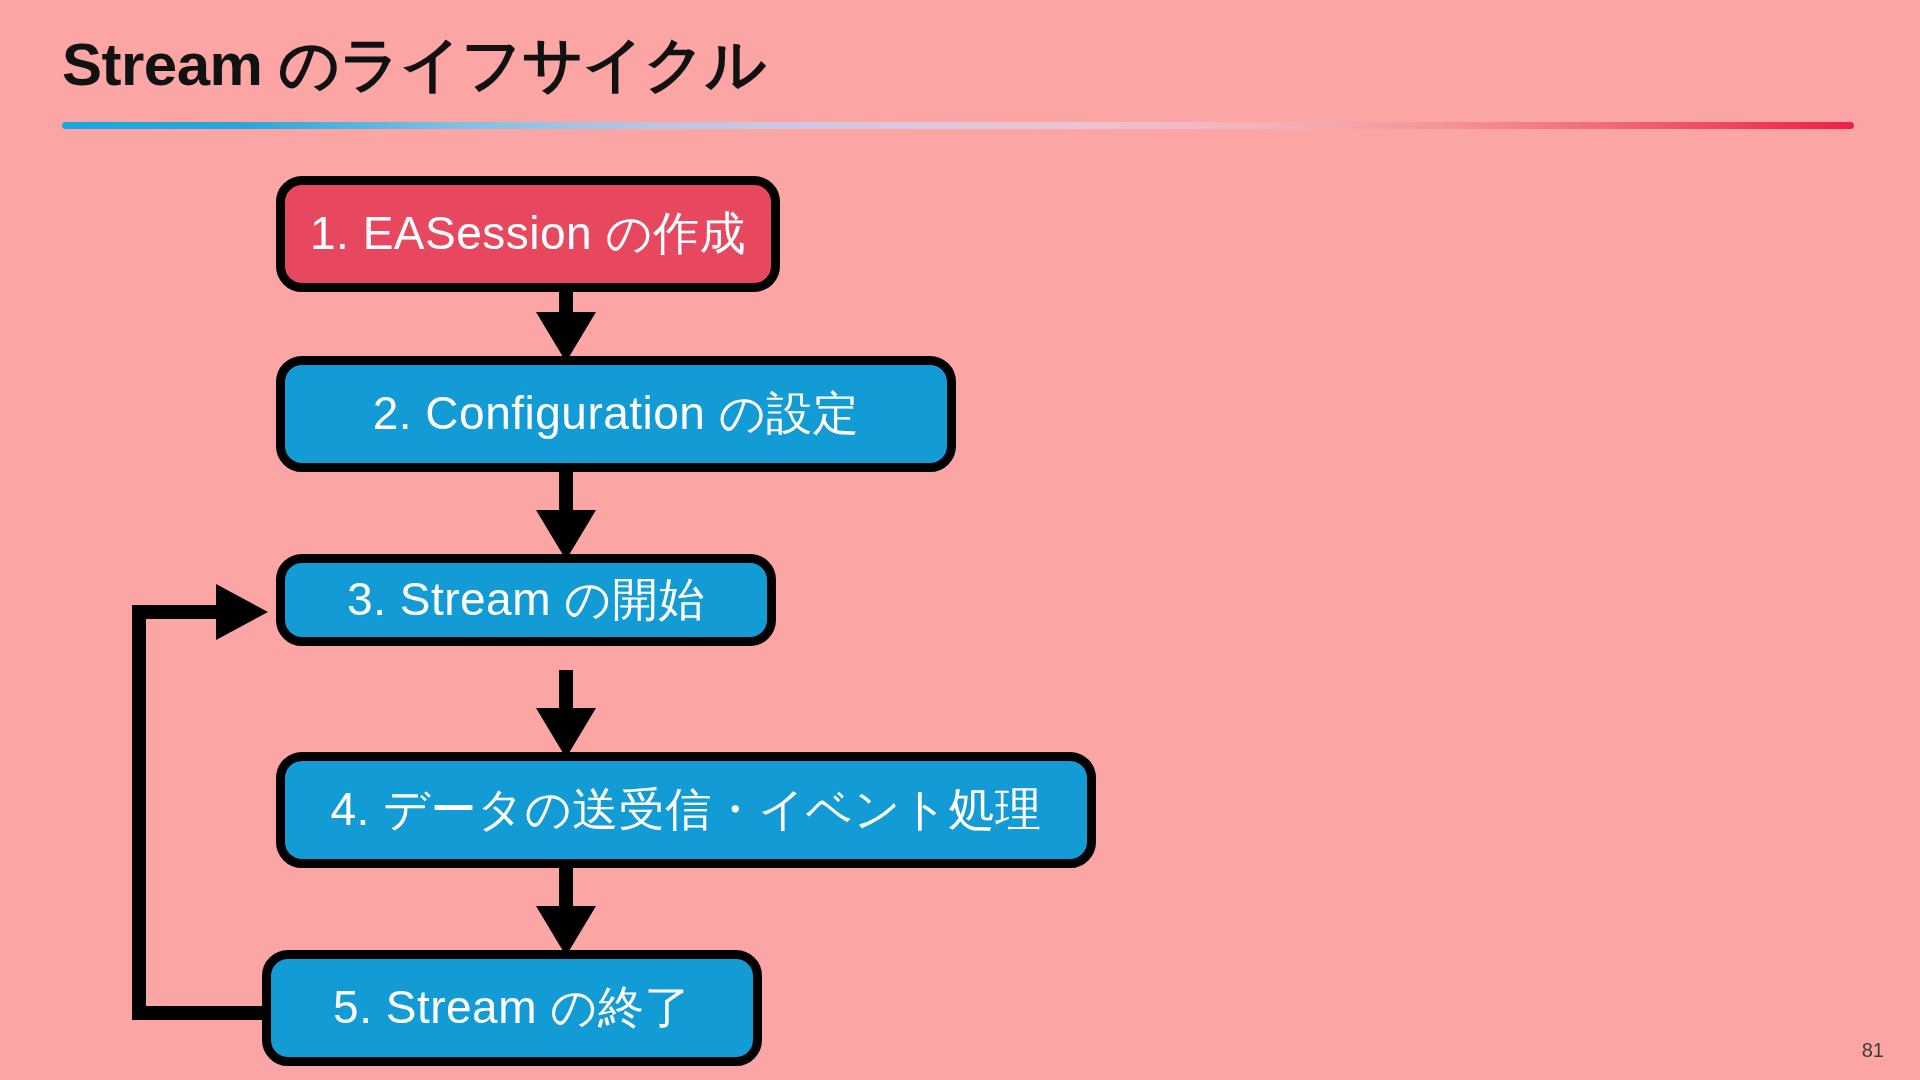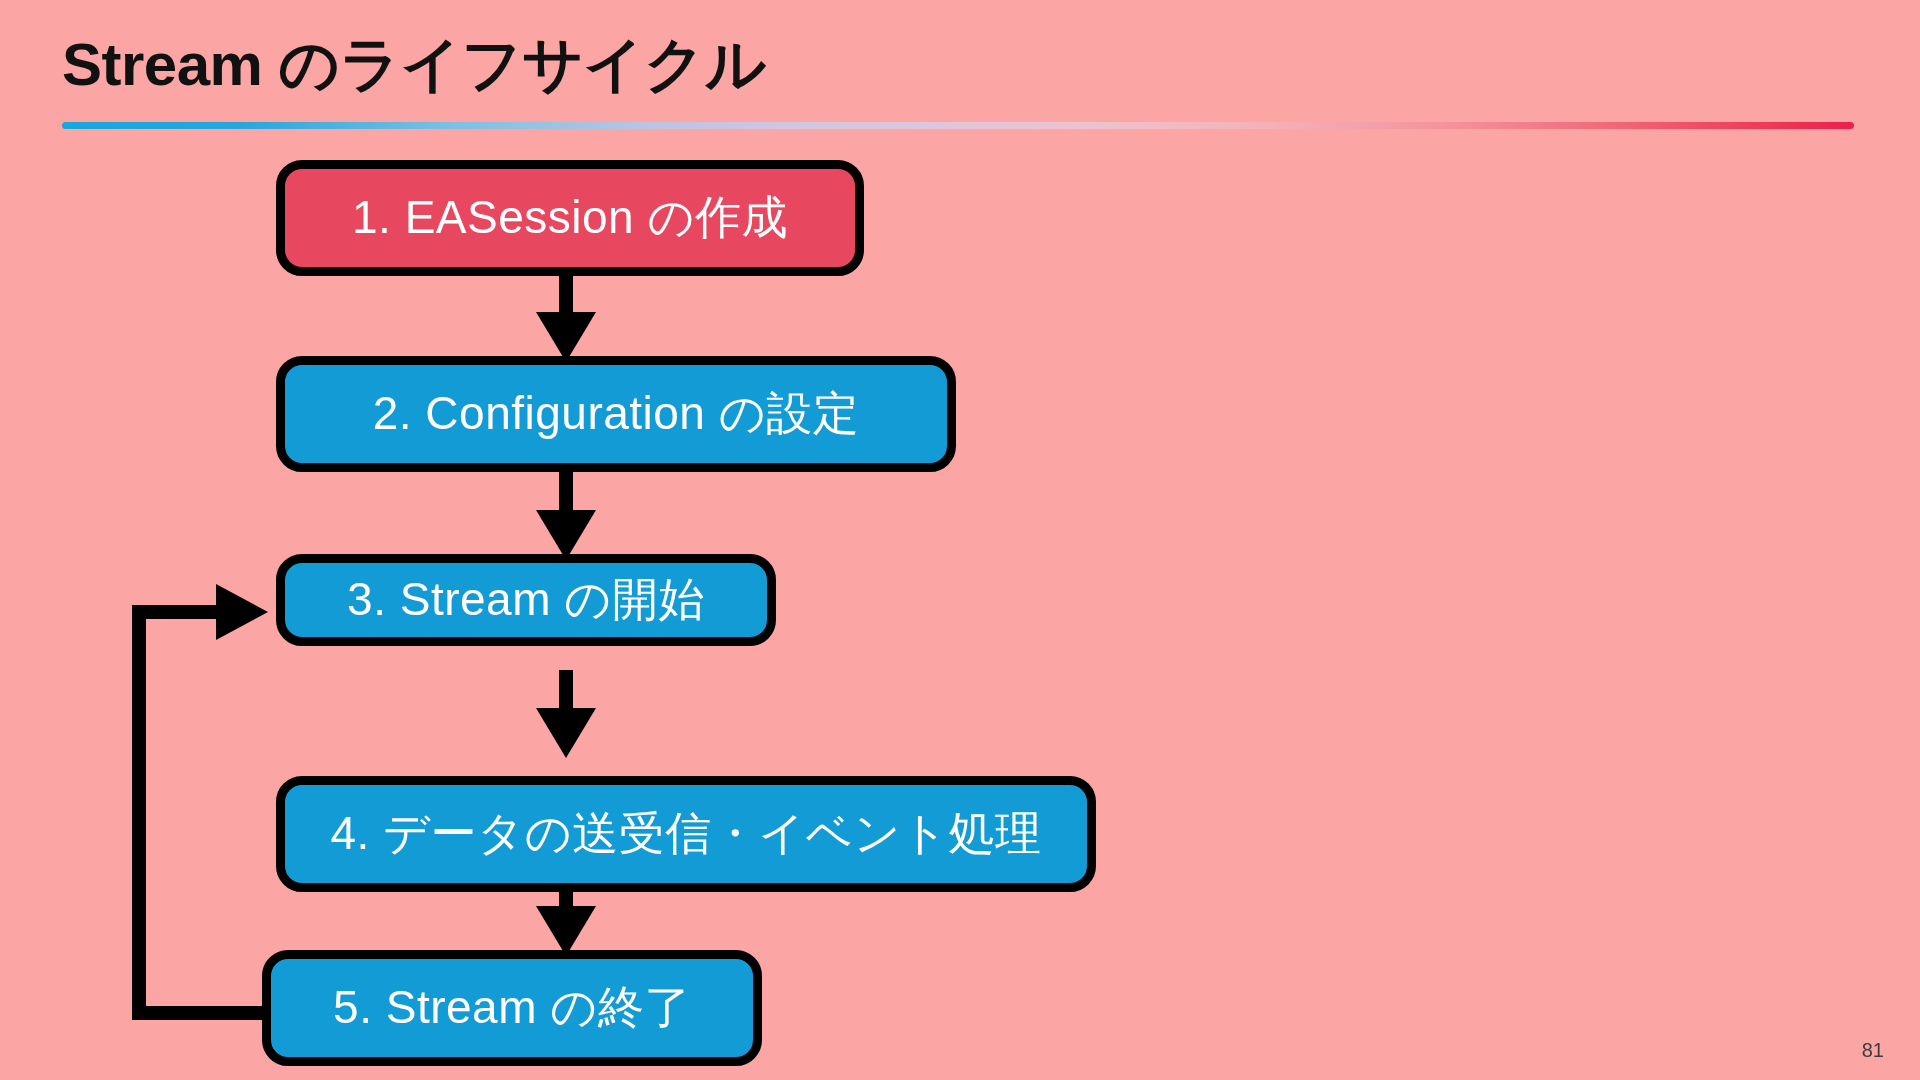--- a/index.html
+++ b/index.html
@@ -136,33 +136,33 @@
         <line x1="566" y1="868" x2="566" y2="924" stroke="#000000" stroke-width="14"></line>
         <polygon points="566,956 536,906 596,906" fill="#000000"></polygon>
       </g>
 
       <g>
         <path d="M 276 1013 L 139 1013 L 139 612 L 228 612" stroke="#000000" stroke-width="14" fill="none" stroke-linecap="butt" stroke-linejoin="miter"></path>
         <polygon points="268,612 216,584 216,640" fill="#000000"></polygon>
       </g>
     </svg>
 
-    <div class="node" style="left:276px; top:160px; width:588px; height:116px; background:#E8485F;">
+    <div class="node" style="left:276px; top:176px; width:504px; height:116px; background:#E8485F;">
       <span class="node-label">1. EASession の作成</span>
     </div>
 
     <div class="node" style="left:276px; top:356px; width:680px; height:116px; background:#129BD5;">
       <span class="node-label">2. Configuration の設定</span>
     </div>
 
     <div class="node" style="left:276px; top:554px; width:500px; height:92px; background:#129BD5;">
       <span class="node-label">3. Stream の開始</span>
     </div>
 
-    <div class="node" style="left:276px; top:752px; width:820px; height:116px; background:#129BD5;margin-top:24px;">
+    <div class="node" style="left:276px; top:752px; width:820px; height:116px; background:#129BD5;">
       <span class="node-label">4. データの送受信・イベント処理</span>
     </div>
 
     <div class="node" style="left:262px; top:950px; width:500px; height:116px; background:#129BD5;">
       <span class="node-label">5. Stream の終了</span>
     </div>
 
   </div>
 
   <div class="page-number">81</div>

